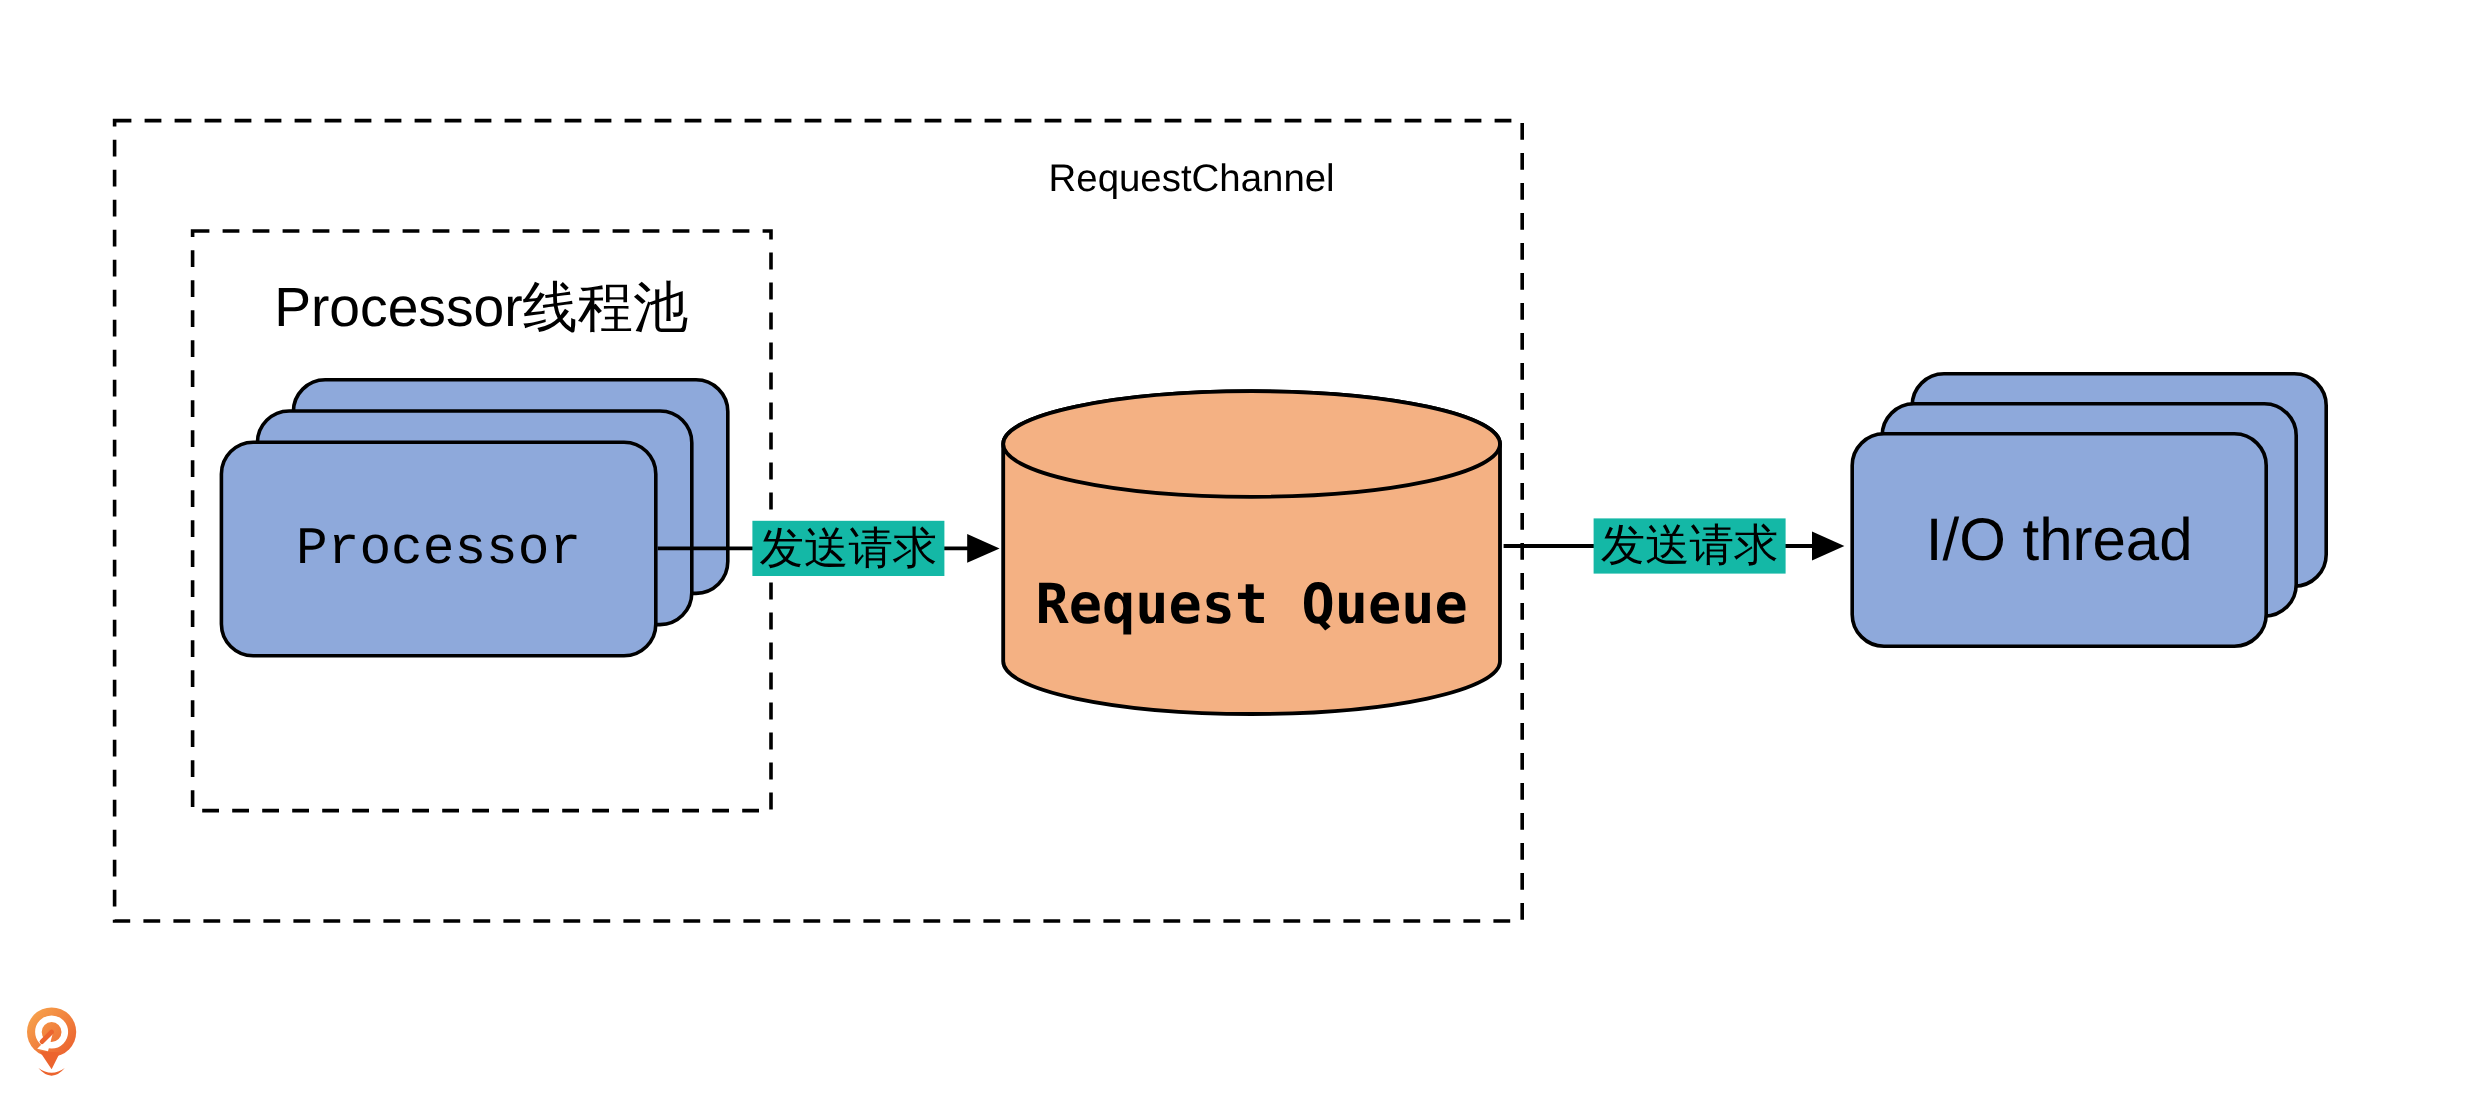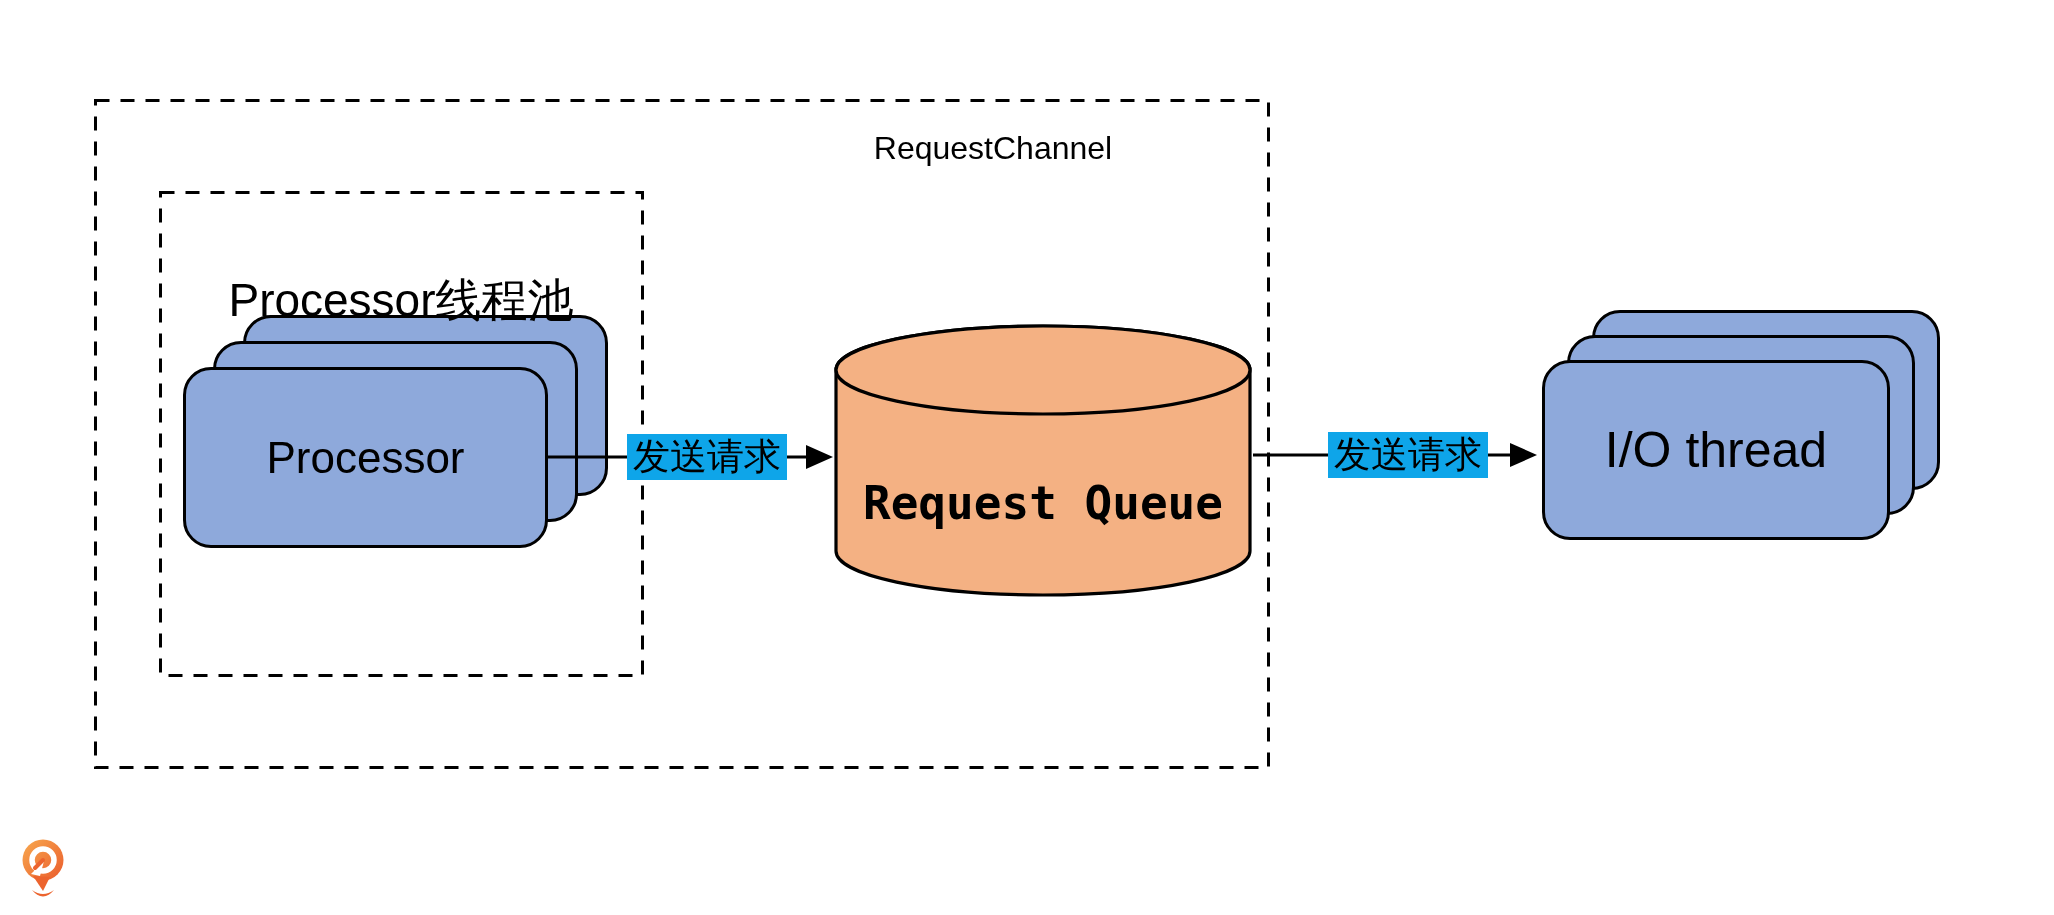--- a/index.html
+++ b/index.html
@@ -14,50 +14,50 @@
   .abs{position:absolute;}
   .overlay{position:absolute;left:0;top:0;width:2054px;height:915px;pointer-events:none;z-index:5;}
 
   
   .channel-title{
     left:743px;top:124px;width:500px;
     font-size:32px;line-height:48px;text-align:center;z-index:3;
   }
   .pool-title{
     left:160px;top:230px;width:482px;
-    font-size:46px;line-height:52px;text-align:center;z-index:3;margin-top:44px;
+    font-size:46px;line-height:52px;text-align:center;z-index:3;
   }
 
   
   .card{
     position:absolute;
     background:#8EA9DB;
     border:3.5px solid #000;
     border-radius:28px;
     box-sizing:border-box;
     z-index:2;
     display:flex;align-items:center;justify-content:center;
   }
-  .proc-card{width:365px;height:181px;}
+  .proc-card{width:365px;height:181px;font-family:Liberation Mono, monospace;}
   .io-card{width:348px;height:180px;}
   .card .card-label{font-size:44px;}
   .io-card .card-label{font-size:50px;}
 
   
   .cylinder-wrap{left:833px;top:323px;width:420px;height:276px;z-index:2;}
   .queue-label{
     left:833px;top:476px;width:420px;text-align:center;
     font-family:"DejaVu Sans Mono","Liberation Mono",monospace;
     font-weight:bold;font-size:46px;z-index:4;
   }
 
   
   .edge-label{
     position:absolute;z-index:6;
-    background:#0ea5e9;
+    background:#14b8a6;
     font-size:37px;line-height:46px;
     width:160px;height:46px;text-align:center;
   }
 
   
   .brand{left:20px;top:838px;width:360px;height:60px;z-index:3;display:flex;align-items:center;}
   .brand-icon{width:46px;height:58px;flex:0 0 auto;}
   .brand-text{
     margin-left:12px;
     font-size:40px;color:#595757;letter-spacing:1px;

